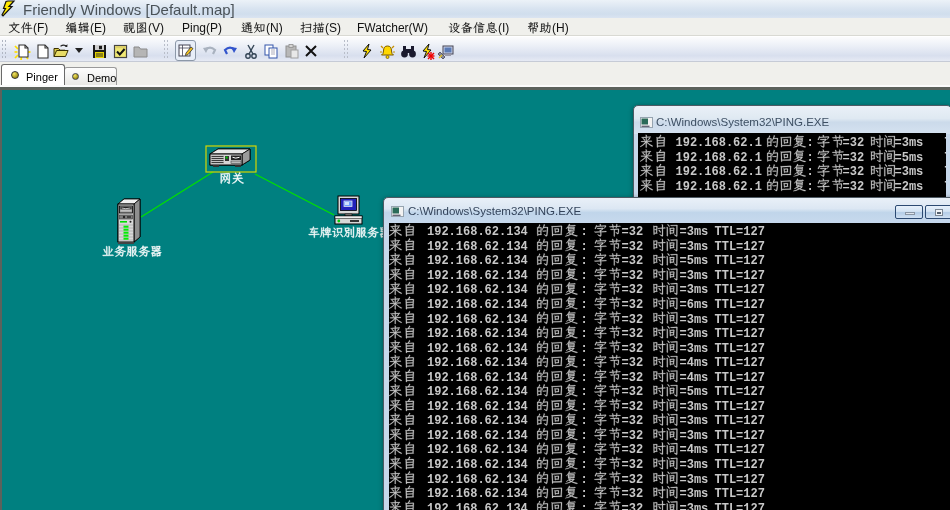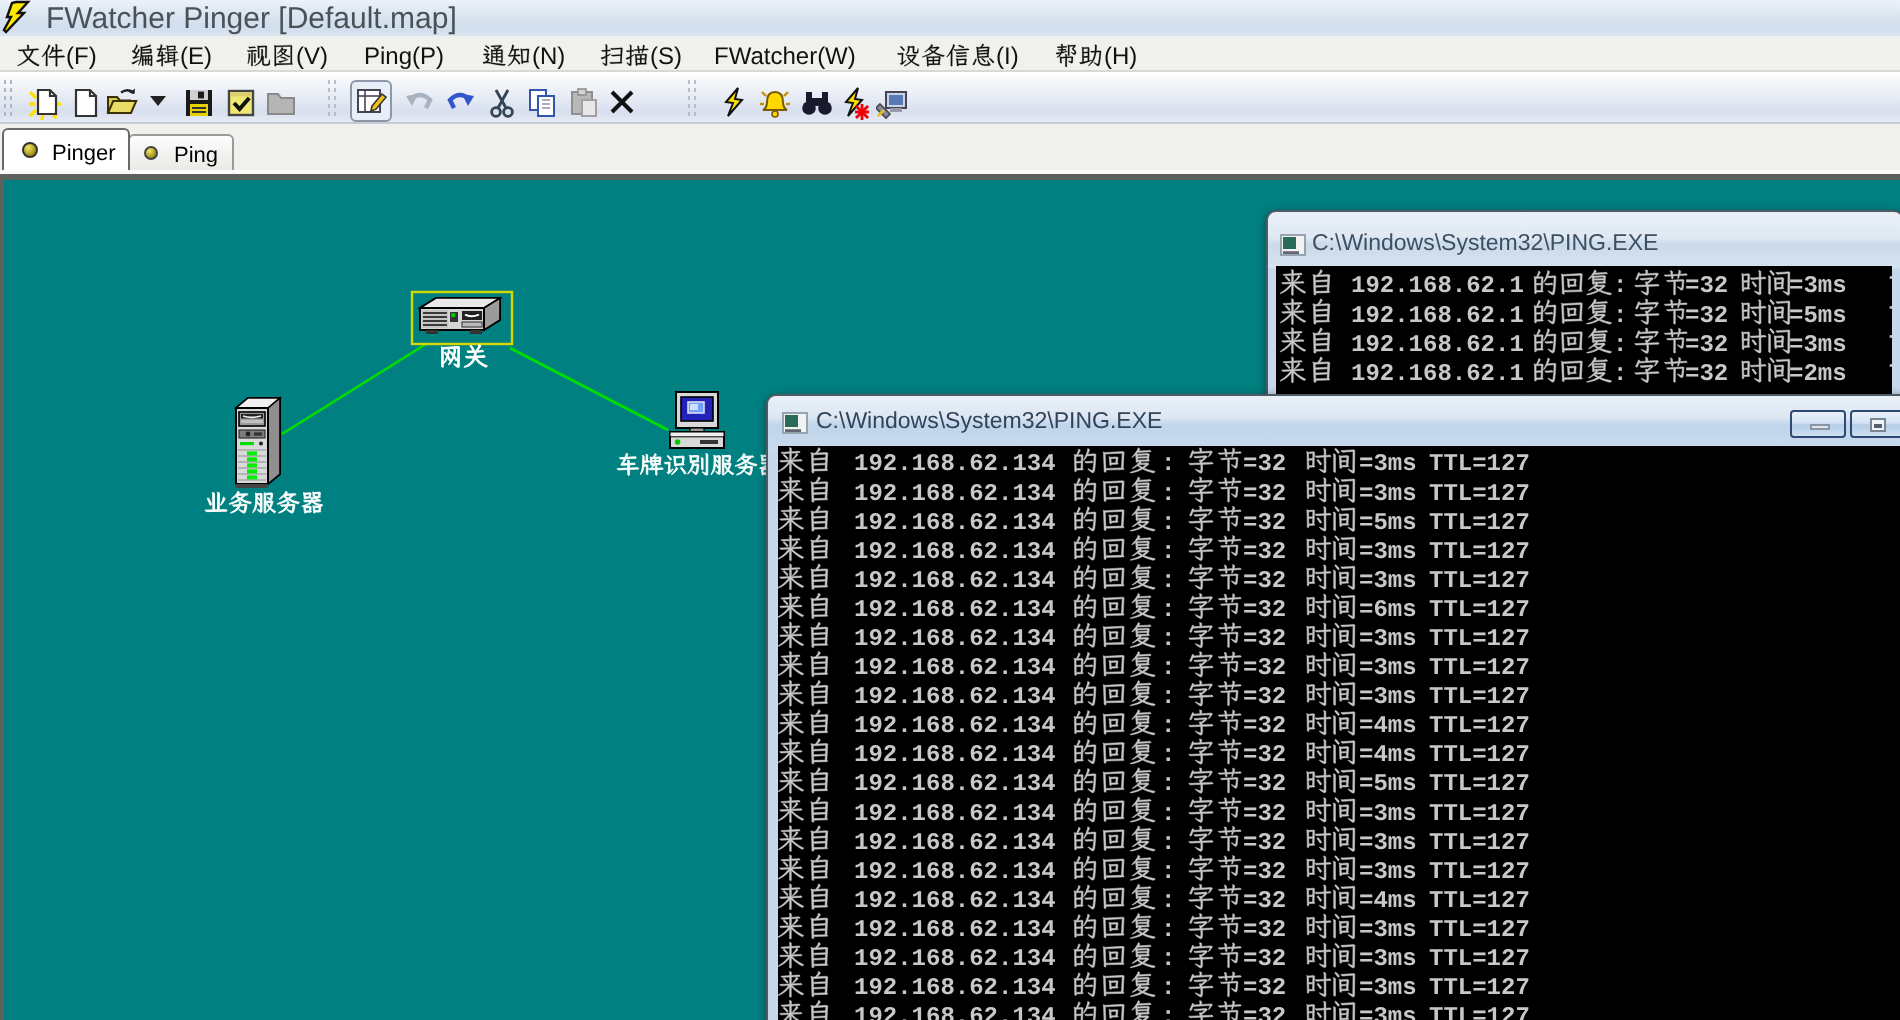--- a/index.html
+++ b/index.html
@@ -40,21 +40,21 @@
       <path id="u8282" d="M740 411Q738 333 729 244Q719 152 709 152Q705 152 703 153Q650 174 598 206Q583 215 572 215Q563 215 563 208Q563 198 597.0 165.5Q631 133 669.5 104.5Q708 76 722 76Q730 76 738.0 81.5Q746 87 760 99Q769 108 772.0 124.0Q775 140 779 172Q796 296 801 411L805 434Q805 449 793.0 458.0Q781 467 765 467H757Q752 467 747 466L223 436Q206 436 196.5 438.5Q187 441 183 441Q175 441 175 435Q175 417 201 392Q209 384 224 384H245Q250 384 257 385L432 395L430 14Q430 -14 427.0 -31.0Q424 -48 424 -54Q424 -75 449 -86Q462 -92 472 -92Q490 -92 490 -69L494 398ZM575 511Q575 490 586 490Q600 490 614.5 525.0Q629 560 645 609L899 623Q921 625 921 636Q921 652 902.5 666.5Q884 681 875.0 681.0Q866 681 852.0 676.0Q838 671 808 670L662 662Q682 728 687 760Q687 783 639 801Q621 807 612.0 807.0Q603 807 603.0 802.5Q603 798 609.0 785.5Q615 773 615 757V750Q608 689 602 659L396 647L383 756Q382 767 370.0 776.0Q358 785 327.0 785.0Q296 785 296 776Q296 772 310.5 756.0Q325 740 326 725L336 644L140 633Q123 633 113.5 635.5Q104 638 100 638Q92 638 92 632Q92 615 118 589Q126 581 151 581H161Q167 581 174 582L343 592L345 574Q346 569 346 564V544Q346 539 345 532V529Q345 515 358.0 504.0Q371 493 391.5 493.0Q412 493 412 511V517L403 595L592 606Z"></path>
       <path id="u65F6" d="M108 607 118 140Q118 104 115.0 92.0Q112 80 112 77V67Q112 60 125.0 47.5Q138 35 160 35Q177 35 177 56V59L176 116L365 122Q376 123 385.0 124.5Q394 126 394.0 135.5Q394 145 366 176L382 619Q383 624 385.0 630.0Q387 636 387 642Q387 660 371.5 667.5Q356 675 346 675H335L164 661Q118 682 106.0 682.0Q94 682 94.0 674.0Q94 666 101.0 650.0Q108 634 108 607ZM319 621 315 428 170 421 166 608ZM313 375 309 174 175 170 171 368ZM630 217Q639 226 639.0 234.0Q639 242 628.0 258.5Q617 275 600.5 295.5Q584 316 567.0 336.0Q550 356 538.5 370.0Q527 384 522.0 390.0Q517 396 512.5 396.0Q508 396 498.5 392.0Q489 388 480.5 381.0Q472 374 472.0 366.5Q472 359 478 351Q531 285 574 211Q584 196 595.5 196.0Q607 196 630 217ZM796 -2 793 487 957 496Q967 497 974.5 499.5Q982 502 982.0 510.0Q982 518 971.5 530.0Q961 542 947.5 550.5Q934 559 927.0 559.0Q920 559 910.5 555.0Q901 551 869 548L793 544L792 744Q792 758 786.5 765.5Q781 773 754.5 782.5Q728 792 715.5 792.0Q703 792 703.0 786.0Q703 780 715.5 763.0Q728 746 728 717L729 540L468 525H461Q437 525 424.5 529.5Q412 534 409.0 534.0Q406 534 406.0 529.5Q406 525 407 522Q414 495 433 476Q441 468 469 468H480Q485 468 491 469L729 483L732 -6Q662 11 597 42Q572 53 562.5 53.0Q553 53 553.0 46.0Q553 39 569.0 23.5Q585 8 610.0 -11.0Q635 -30 663.0 -47.5Q691 -65 715.0 -76.5Q739 -88 746.0 -88.0Q753 -88 764.5 -83.5Q776 -79 787.5 -67.5Q799 -56 799 -35Z"></path>
       <path id="u95F4" d="M182 -76Q199 -76 199 -51L198 557Q198 570 192.5 576.5Q187 583 164.0 591.0Q141 599 125.5 599.0Q110 599 110 593Q110 591 115 584Q133 560 133 536V47Q133 25 129.0 2.5Q125 -20 125 -26Q125 -50 161 -68Q175 -76 182 -76ZM282 623Q290 612 301.0 612.0Q312 612 326.0 628.5Q340 645 340 649Q340 666 299 711Q220 799 205 799Q199 799 186.5 790.0Q174 781 174.0 770.5Q174 760 182 750Q253 670 282 623ZM649 44Q649 31 707.5 -16.5Q766 -64 800.0 -83.0Q834 -102 845.0 -102.0Q856 -102 873.5 -87.0Q891 -72 891 -43L890 -17L898 687L903 713Q903 721 892.5 733.5Q882 746 866.5 746.0Q851 746 459 721Q443 721 424.5 723.5Q406 726 404.5 727.0Q403 728 402 728Q397 728 397.0 718.5Q397 709 409.5 690.5Q422 672 428.0 665.0Q434 658 449.5 658.0Q465 658 479 661L833 684L825 -15Q748 9 683 43Q665 52 657.0 52.0Q649 52 649 44ZM398 68Q416 68 416 88L415 121Q659 132 669.5 134.0Q680 136 680.0 145.5Q680 155 653 187L680 502Q680 513 664.0 525.0Q648 537 623 537L402 522Q349 537 338.0 537.0Q327 537 327.0 530.5Q327 524 332.0 512.5Q337 501 338.5 484.5Q340 468 354 166V102Q354 82 374 75Q386 71 390.0 69.5Q394 68 398 68ZM406 352 401 465 610 477 603 363ZM413 178 408 300 600 311 593 186Z"></path>
     </defs>
   </svg>
 
 <div style="position:absolute;left:0;top:0;width:950px;height:18px;background:linear-gradient(180deg,#ecf2f8 0%,#d8e3f0 50%,#d0deed 78%,#dae4f1 100%)"></div>
 <svg width="16" height="17" viewBox="0 0 16 17" style="position:absolute;left:1px;top:0px">
     <polygon points="7,1 13,1 8,6.5 11,6.5 2,16 1,15 4.5,8.5 2.5,8.5 5,1.5" fill="#ffe800" stroke="#111" stroke-width="1.2"></polygon>
   </svg>
-<div style="position:absolute;left:23px;top:1px;font:15px 'Liberation Sans';color:#4a5258">FWatcher Pinger [Default.map]</div>
+<div style="position:absolute;left:23px;top:1px;font:15px 'Liberation Sans';color:#4a5258">Friendly Windows [Default.map]</div>
 
 <div style="position:absolute;left:0;top:18px;width:950px;height:18px;background:#f0f0ec;border-bottom:1px solid #d9d9d3"></div>
 <svg width="110" height="16" style="position:absolute;left:8px;top:20px;overflow:visible">
     <g fill="#111" stroke="#111" stroke-width="8">
       <use href="#u6587" transform="translate(0.0,12.0) scale(0.01220,-0.01220)"></use>
       <use href="#u4EF6" transform="translate(12.5,12.0) scale(0.01220,-0.01220)"></use>
       <text x="25.0" y="12" font-family="Liberation Sans" font-size="12px" fill="#111" stroke="none">(F)</text>
     </g>
   </svg>
 <svg width="110" height="16" style="position:absolute;left:65px;top:20px;overflow:visible">
@@ -238,21 +238,21 @@
     <polygon points="2,9 7,14 5,16 0,11" fill="#889" stroke="#445" stroke-width="0.8"></polygon>
     <line x1="1" y1="15" x2="4" y2="12" stroke="#e0c020" stroke-width="1.4"></line>
   </svg>
 
 <div style="position:absolute;left:0px;top:62px;width:950px;height:23px;background:#f0f0ec"></div>
 <div style="position:absolute;left:1px;top:64px;width:64px;height:22px;background:#fff;border:1px solid #6a6a6a;border-bottom:none;border-radius:3px 3px 0 0;z-index:3"></div>
 <div style="position:absolute;left:11px;top:71px;width:8px;height:8px;border-radius:50%;background:radial-gradient(circle at 35% 30%,#f4e664,#9a8a10 75%);border:1px solid #333;z-index:4"></div>
 <div style="position:absolute;left:26px;top:71px;font:11px 'Liberation Sans';color:#000;z-index:4">Pinger</div>
 <div style="position:absolute;left:64px;top:67px;width:53px;height:18px;background:linear-gradient(180deg,#fdfdfd,#e9e9e6);border:1px solid #9a9a9a;border-bottom:none;border-radius:3px 3px 0 0;z-index:2"></div>
 <div style="position:absolute;left:72px;top:73px;width:7px;height:7px;border-radius:50%;background:radial-gradient(circle at 35% 30%,#f4e664,#9a8a10 75%);border:1px solid #444;z-index:4"></div>
-<div style="position:absolute;left:87px;top:72px;font:11px 'Liberation Sans';color:#000;z-index:4">Ping</div>
+<div style="position:absolute;left:87px;top:72px;font:11px 'Liberation Sans';color:#000;z-index:4">Demo</div>
 <div style="position:absolute;left:0px;top:85px;width:950px;height:2px;background:#fbfbfb;z-index:3"></div>
 
 <div style="position:absolute;left:0;top:87px;width:950px;height:423px;background:#008080;border-top:3px solid #5c625c;border-left:2px solid #5c625c"></div>
 <svg width="950" height="423" style="position:absolute;left:0;top:87px">
 <line x1="213" y1="85" x2="141" y2="130" stroke="#00e000" stroke-width="1.3"></line>
 <line x1="255" y1="87" x2="334" y2="128" stroke="#00e000" stroke-width="1.3"></line>
 <rect x="206" y="59" width="50" height="26" fill="none" stroke="#d6d600" stroke-width="1.2"></rect>
 </svg>
 <svg width="46" height="22" viewBox="0 0 46 22" style="position:absolute;left:207px;top:148px">
 <polygon points="3,6 11,1 43,1 43,12 35,17 3,17" fill="#c8c8c8" stroke="#000" stroke-width="1"></polygon>

